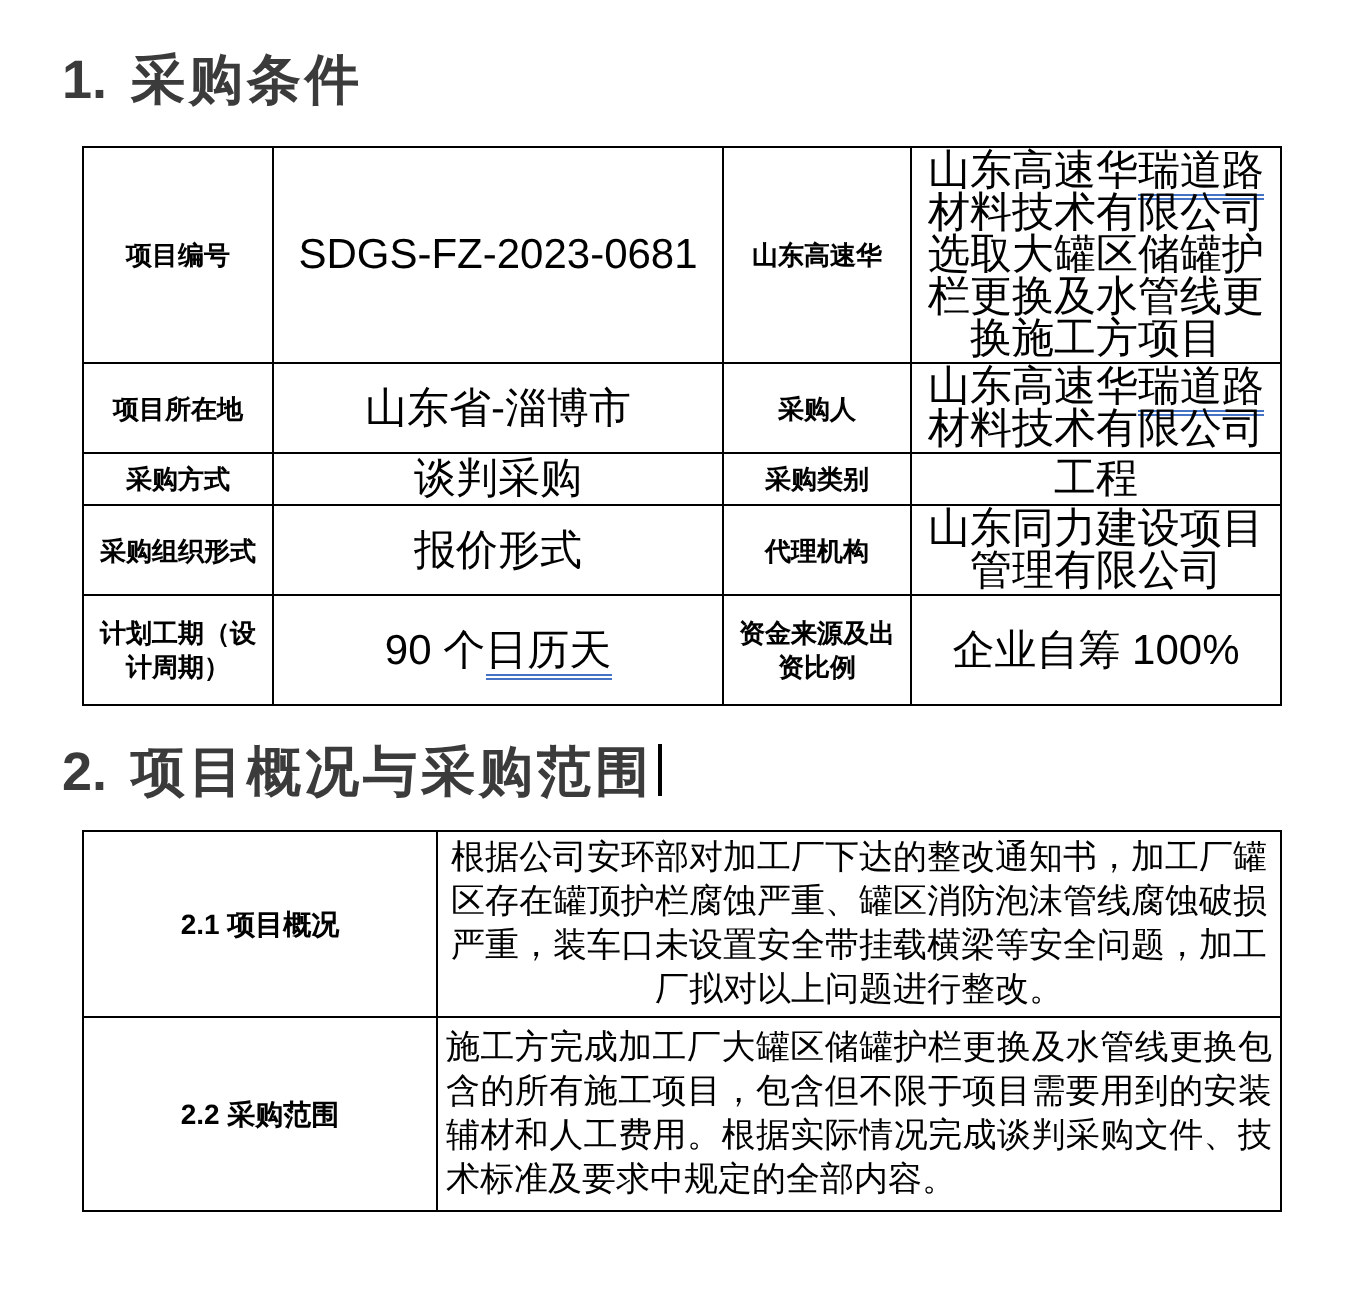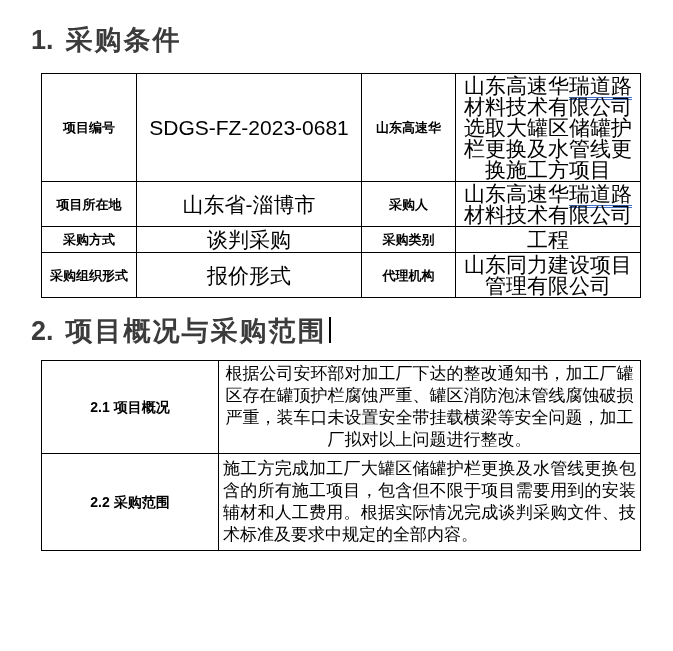--- a/index.html
+++ b/index.html
@@ -97,20 +97,26 @@
         <td class="value">谈判采购</td>
         <td class="label">采购类别</td>
         <td class="value">工程</td>
       </tr>
       <tr class="r4">
         <td class="label">采购组织形式</td>
         <td class="value">报价形式</td>
         <td class="label">代理机构</td>
         <td class="value">山东同力建设项目管理有限公司</td>
       </tr>
+      <tr class="r7">
+        <td class="label">计划工期（设计周期）</td>
+        <td class="value"><span>90 个</span><span class="u-blue">日历天</span></td>
+        <td class="label">资金来源及出资比例</td>
+        <td class="value">企业自筹 100%</td>
+      </tr>
     </tbody>
   </table>
 
   <div class="heading heading2">
     <span class="h-num">2.</span><span>项目概况与采购范围</span><span class="cursor"></span>
   </div>
 
   <table class="t2">
     <colgroup>
       <col style="width:177px">

